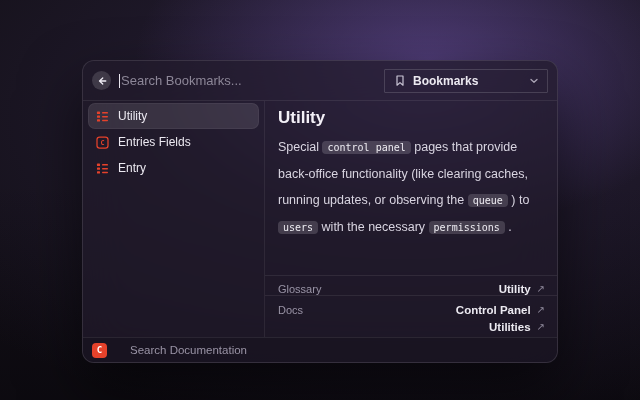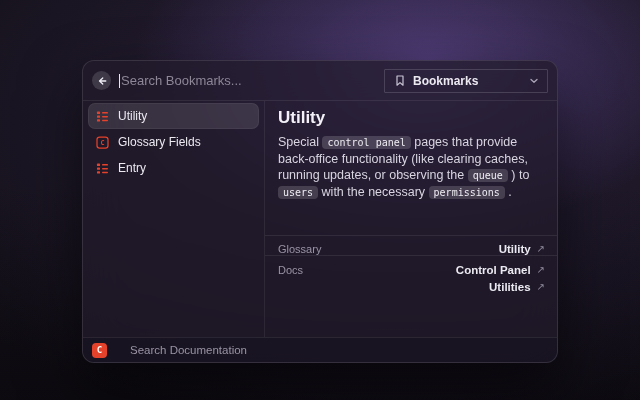--- a/index.html
+++ b/index.html
@@ -68,21 +68,21 @@
   }
   .side-item.selected {
     background:rgba(255,255,255,0.11);
     box-shadow:inset 0 0 0 1px rgba(255,255,255,0.05);
   }
   .side-item .icn { width:13px; height:13px; flex:0 0 13px; display:flex; }
   .vdiv { width:1px; background:rgba(255,255,255,0.07); }
 
   .detail { flex:1; padding:5px 12px 0 13px; display:flex; flex-direction:column; min-width:0; }
   .detail h1 { color:#f3f0f7; font-size:17px; font-weight:700; line-height:24px; margin-bottom:4px; }
-  .desc { color:#d9d5e1; font-size:12.5px; line-height:16px; max-width:272px; }
+  .desc { color:#d9d5e1; font-size:12.5px; line-height:26px; max-width:272px; }
   .code-chip {
     font-family:"DejaVu Sans Mono", monospace;
     font-size:10px; color:#efedf3;
     background:rgba(255,255,255,0.16);
     border-radius:4px; padding:1px 5px;
     white-space:nowrap;
   }
 
   .meta { margin-top:34px; }
   .meta-divider { height:1px; background:rgba(255,255,255,0.08); margin:0 -12px 0 -13px; }
@@ -179,21 +179,21 @@
         </span>
         <span>Utility</span>
       </div>
       <div class="side-item">
         <span class="icn">
           <svg width="13" height="13" viewBox="0 0 13 13" fill="none">
             <rect x="1" y="1" width="11" height="11" rx="2.6" stroke="#E5422B" stroke-width="1.25"></rect>
             <text x="6.5" y="9.1" text-anchor="middle" font-family="DejaVu Sans Mono, monospace" font-size="6.8" font-weight="bold" fill="#E5422B">C</text>
           </svg>
         </span>
-        <span>Glossary Fields</span>
+        <span>Entries Fields</span>
       </div>
       <div class="side-item">
         <span class="icn">
           <svg width="13" height="13" viewBox="0 0 13 13" fill="#E5422B">
             <rect x="1" y="1.6" width="3" height="2.4" rx="0.6"></rect>
               <rect x="6" y="2.1" width="6" height="1.5" rx="0.7"></rect>
             <rect x="1" y="5.4" width="3" height="2.4" rx="0.6"></rect>
               <rect x="6" y="5.9" width="6" height="1.5" rx="0.7"></rect>
             <rect x="1" y="9.2" width="3" height="2.4" rx="0.6"></rect>
               <rect x="6" y="9.7" width="6" height="1.5" rx="0.7"></rect>

